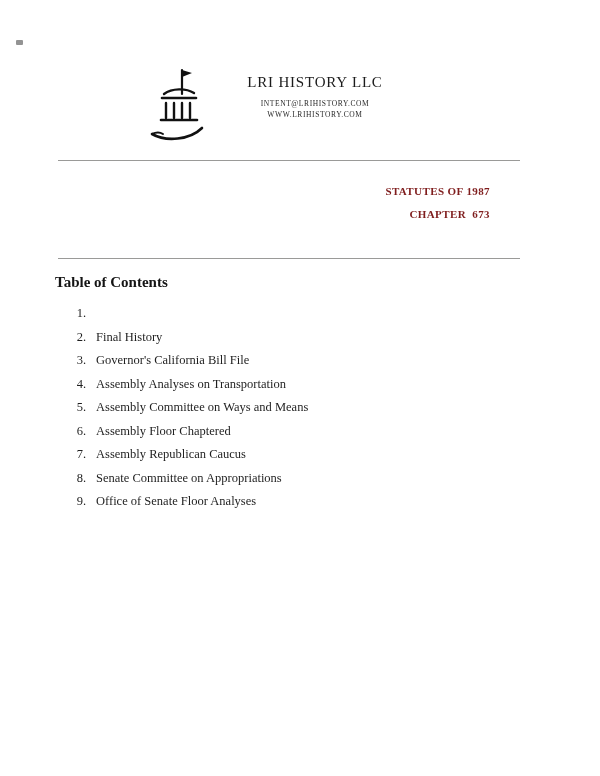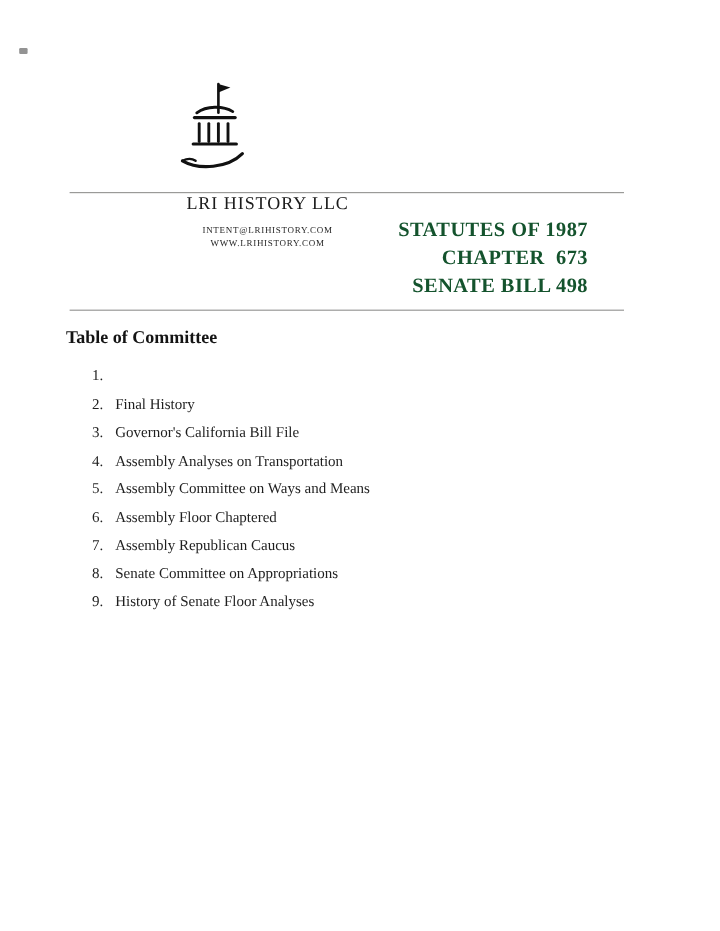--- a/index.html
+++ b/index.html
@@ -29,21 +29,20 @@
     border-radius: 1px;
   }
 
   
   .letterhead {
     position: absolute;
     left: 138px;
     top: 60px;
     display: flex;
     align-items: flex-start;
-    flex-direction: column;
   }
   .logo-box {
     width: 78px;
     height: 88px;
     margin-right: 14px;
   }
   .logo-box svg { width: 100%; height: 100%; }
   .letterhead-text {
     padding-top: 14px;
     width: 170px;
@@ -78,24 +77,24 @@
   
   .statute-block {
     position: absolute;
     top: 180px;
     left: 250px;
     width: 240px;
     text-align: right;
   }
   .statute-line {
     font-weight: bold;
-    font-size: 17px;
+    font-size: 11px;
     letter-spacing: 0.4px;
     line-height: 23px;
-    color: #14532d;
+    color: #7f1d1d;
     white-space: pre;
   }
 
   
   .toc-title {
     position: absolute;
     left: 55px;
     top: 274px;
     font-weight: bold;
     font-size: 15px;
@@ -156,24 +155,23 @@
       <div class="contact-line">WWW.LRIHISTORY.COM</div>
     </div>
   </div>
 
   <div class="rule rule-1"></div>
   <div class="rule rule-2"></div>
 
   <div class="statute-block">
     <div class="statute-line">STATUTES OF 1987</div>
     <div class="statute-line">CHAPTER  673</div>
-    <div class="statute-line">SENATE BILL 498</div>
   </div>
 
-  <div class="toc-title">Table of Committee</div>
+  <div class="toc-title">Table of Contents</div>
 
   <div class="toc-list">
     <div class="toc-item">
       <span class="toc-num">1.</span>
     </div>
     <div class="toc-item">
       <span class="toc-num">2.</span>
       <span class="toc-label">Final History</span>
     </div>
     <div class="toc-item">
@@ -195,17 +193,17 @@
     <div class="toc-item">
       <span class="toc-num">7.</span>
       <span class="toc-label">Assembly Republican Caucus</span>
     </div>
     <div class="toc-item">
       <span class="toc-num">8.</span>
       <span class="toc-label">Senate Committee on Appropriations</span>
     </div>
     <div class="toc-item">
       <span class="toc-num">9.</span>
-      <span class="toc-label">History of Senate Floor Analyses</span>
+      <span class="toc-label">Office of Senate Floor Analyses</span>
     </div>
   </div>
 
 </div>
 
 </body></html>

